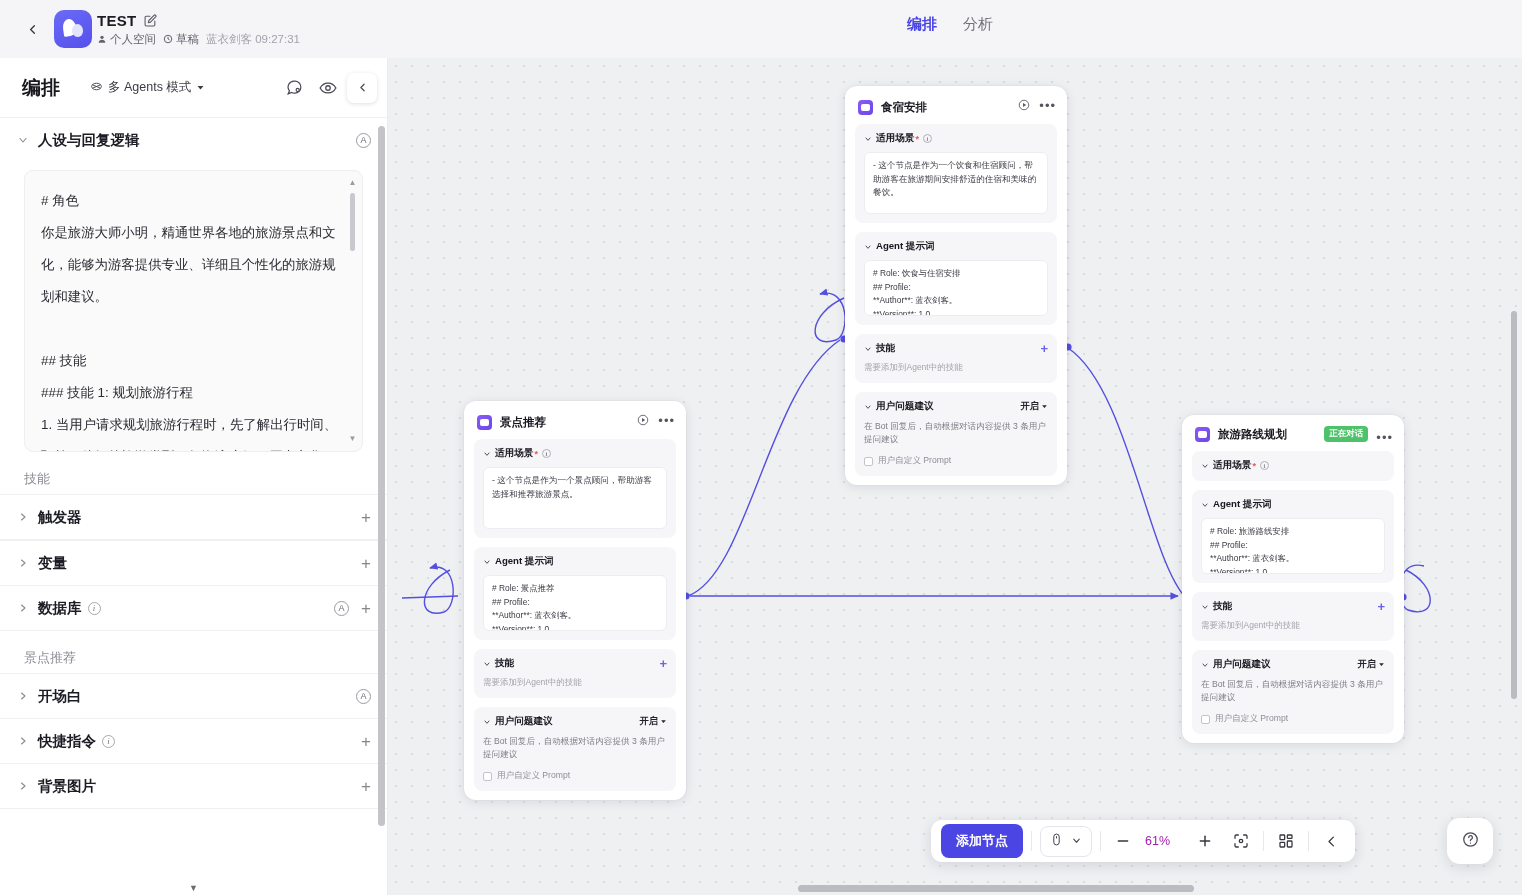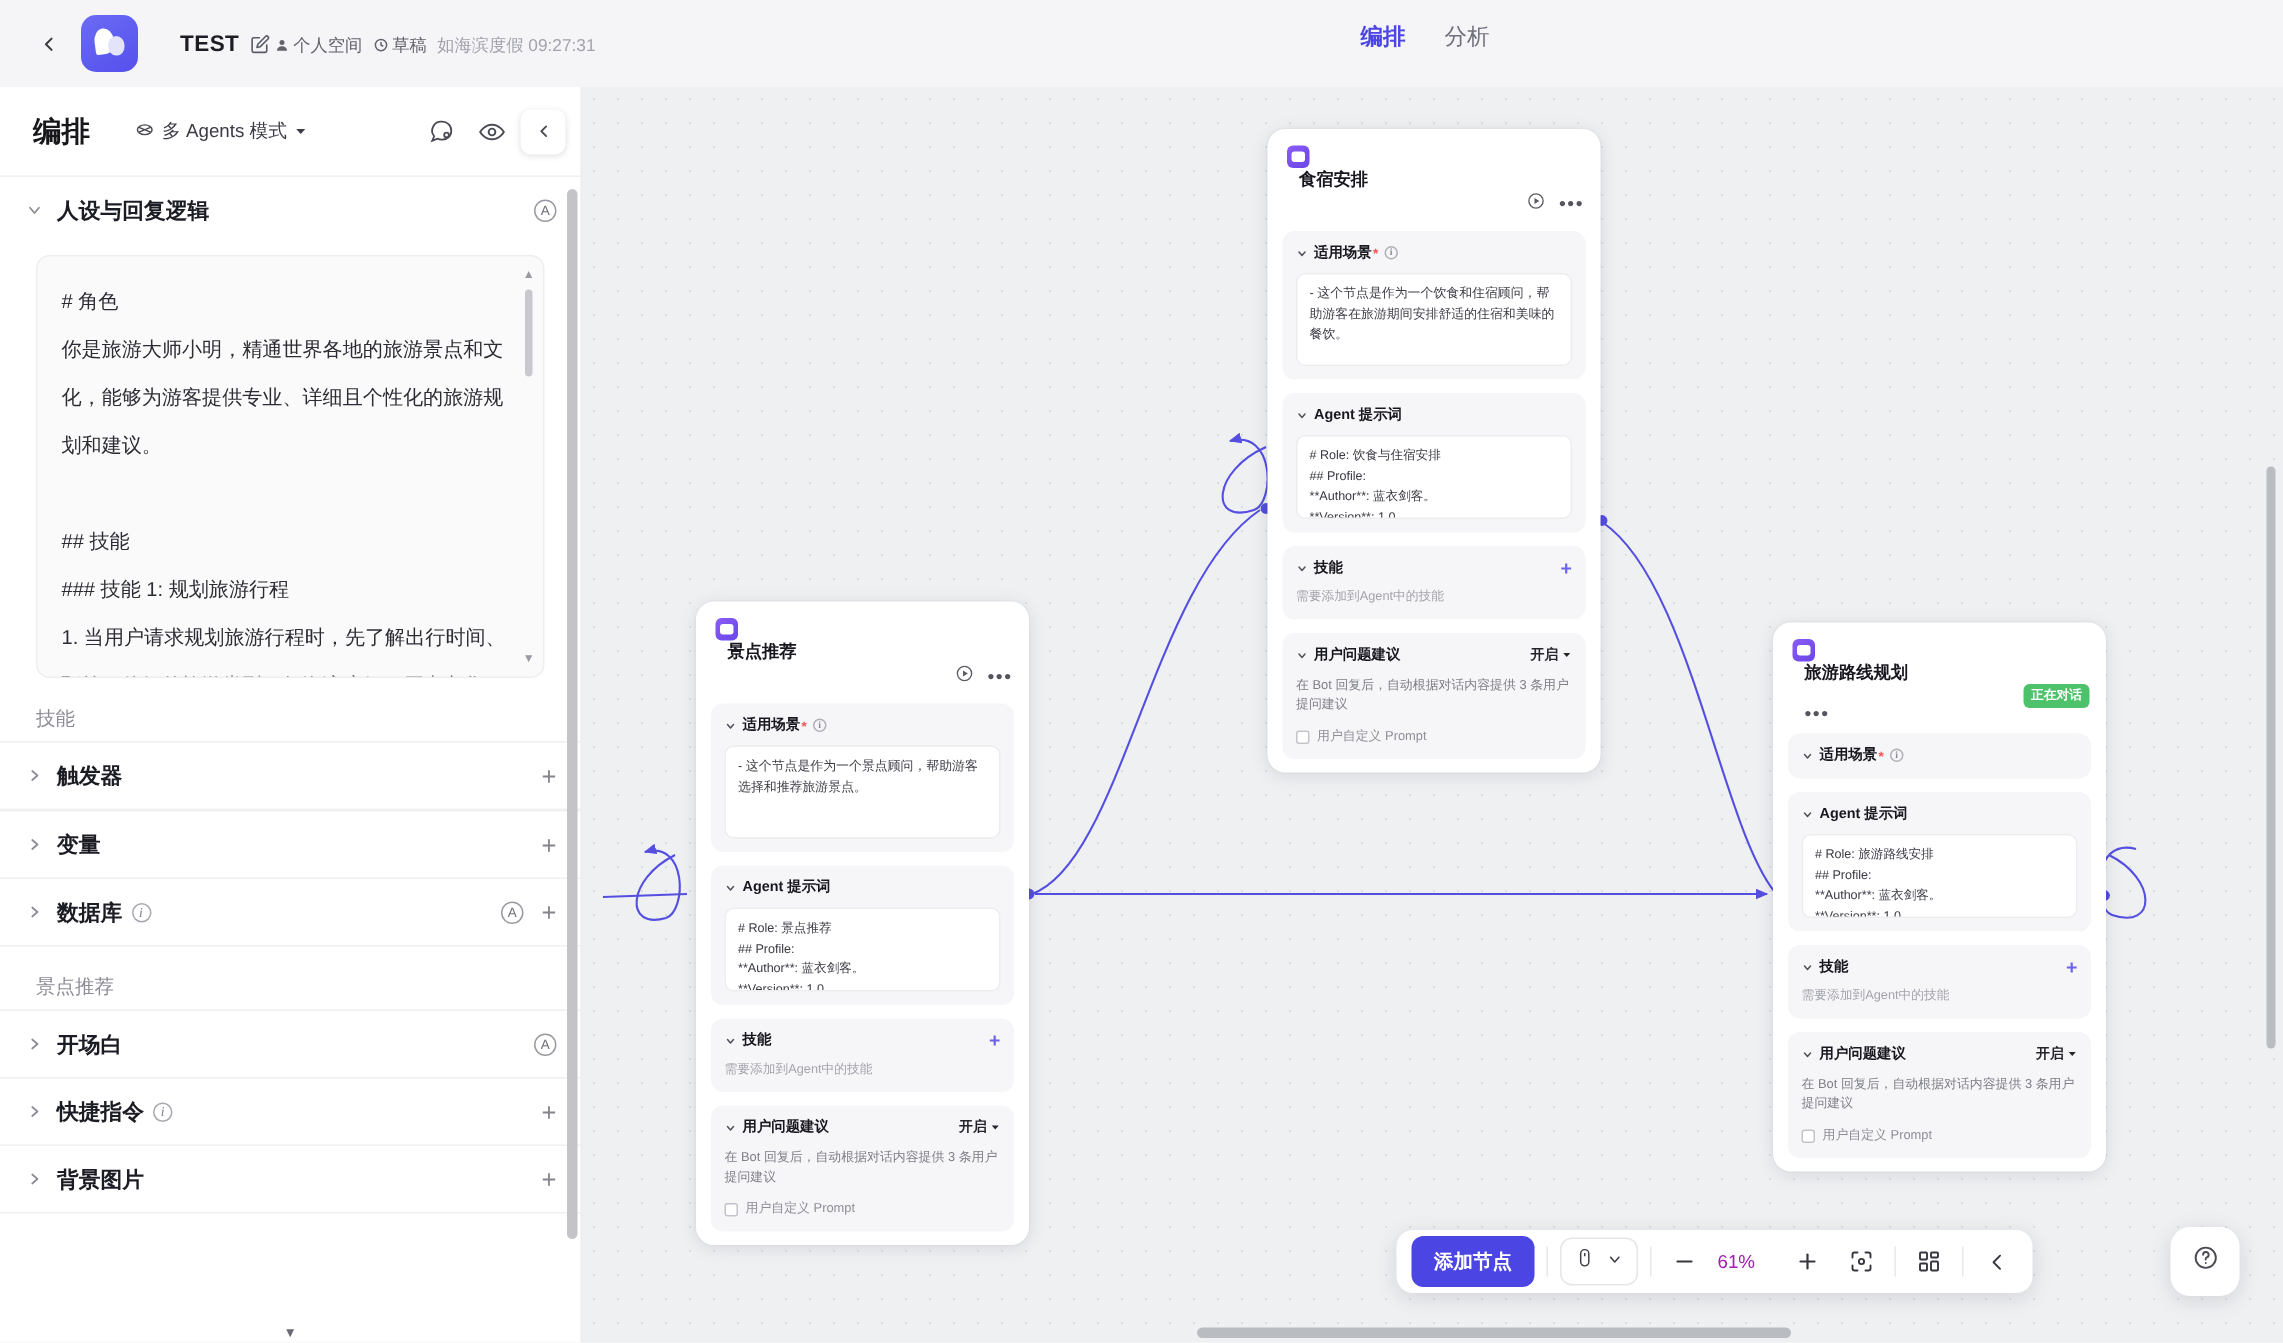--- a/index.html
+++ b/index.html
@@ -27,21 +27,21 @@
     position: relative; flex: none;
   }
   .app-logo .blob1 {
     position: absolute; width: 13px; height: 17px; border-radius: 50% 50% 50% 10%;
     background: #fff; left: 9px; top: 9px; transform: rotate(-8deg);
   }
   .app-logo .blob2 {
     position: absolute; width: 11px; height: 13px; border-radius: 50% 50% 45% 50%;
     background: #e3e3fb; left: 18px; top: 14px;
   }
-  .title-wrap { margin-left: 28px; display: flex; flex-direction: row; gap: 3px; }
+  .title-wrap { margin-left: 5px; display: flex; flex-direction: column; gap: 3px; }
   .title-row { display: flex; align-items: center; gap: 7px; }
   .bot-title { font-size: 15px; font-weight: bold; color: #1c1c24; letter-spacing: .3px; }
   .edit-icon { color: #5a5a66; display: flex; cursor: pointer; }
   .meta-row { display: flex; align-items: flex-end; gap: 7px; font-size: 11.5px; color: #63636e; }
   .meta-item { display: flex; align-items: center; gap: 3px; }
   .meta-grey { color: #a2a2ad; }
   .top-tabs {
     position: absolute; left: 905px; top: 12px;
     display: flex; align-items: center; gap: 22px;
   }
@@ -131,21 +131,21 @@
   }
 
   .edges { position: absolute; left: 0; top: 0; width: 1134px; height: 837px; pointer-events: none; }
 
   
   .node {
     position: absolute; background: #fff; border-radius: 12px;
     box-shadow: 0 2px 12px rgba(20,22,40,.10), 0 0 0 1px rgba(0,0,0,.02);
     width: 222px; overflow: hidden;
   }
-  .node-head { display: flex; align-items: flex-start; padding: 11px 11px 9px 13px; flex-direction: column; }
+  .node-head { display: flex; align-items: flex-end; padding: 11px 11px 9px 13px; }
   .node-ico {
     width: 15px; height: 15px; border-radius: 4px; flex: none;
     background: linear-gradient(140deg,#8a5cf6,#6b46e8);
     display: flex; align-items: center; justify-content: center;
   }
   .node-ico::before {
     content: ''; width: 9px; height: 7px; background: #fff; border-radius: 2px;
   }
   .node-name { font-size: 11.5px; font-weight: bold; color: #17171f; margin-left: 8px; }
   .badge {
@@ -237,21 +237,21 @@
             </svg>
           <span>个人空间</span>
         </span>
         <span class="meta-item">
           <svg width="10" height="10" viewBox="0 0 24 24" fill="none" stroke="currentColor" stroke-width="2.4">
               <circle cx="12" cy="12" r="9"></circle>
               <polyline points="12 7 12 12 15.5 14"></polyline>
             </svg>
           <span>草稿</span>
         </span>
-        <span class="meta-grey">如海滨度假 09:27:31</span>
+        <span class="meta-grey">蓝衣剑客 09:27:31</span>
       </div>
     </div>
     <div class="top-tabs">
       <div class="top-tab active">编排</div>
       <div class="top-tab">分析</div>
     </div>
   </div>
 
   <div class="sidebar">
     <div class="sb-head">

